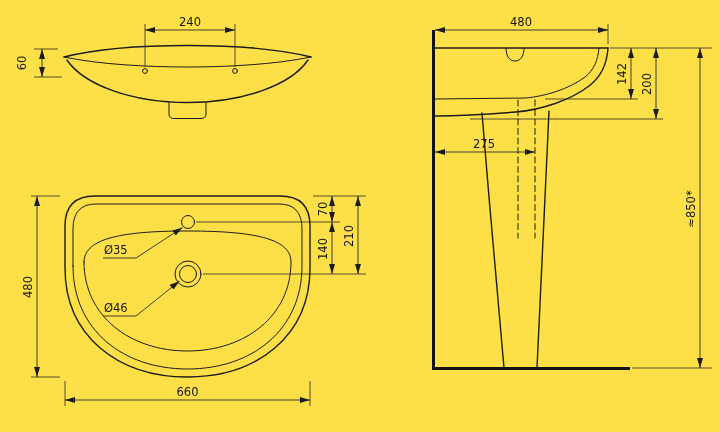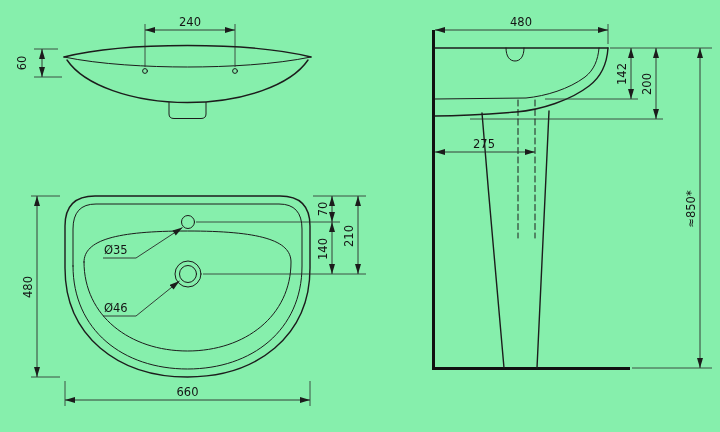--- a/index.html
+++ b/index.html
@@ -1,16 +1,16 @@
 <!DOCTYPE html>
 <html><head>
 <meta charset="utf-8">
 <style>
   html,body{margin:0;padding:0;background:#ffffff;}
-  .stage{position:relative;width:720px;height:432px;background:#86efac;overflow:hidden;
+  .stage{position:relative;width:720px;height:432px;background:#fde047;overflow:hidden;
          font-family:"DejaVu Sans","Liberation Sans",sans-serif;}
   svg{display:block;}
   svg text{font-family:"DejaVu Sans","Liberation Sans",sans-serif;font-size:11.5px;fill:#151515;}
   .ol{fill:none;stroke:#1c1c1c;stroke-width:1.4;stroke-linecap:round;stroke-linejoin:round;}
   .il{fill:none;stroke:#1c1c1c;stroke-width:1;stroke-linecap:round;stroke-linejoin:round;}
   .xl{fill:none;stroke:#2a2a2a;stroke-width:0.8;}
   .dl{fill:none;stroke:#2a2a2a;stroke-width:0.9;}
   .dash{stroke-dasharray:6 3.5;}
   .wall{fill:none;stroke:#111111;stroke-width:3;stroke-linejoin:miter;}
 </style>

